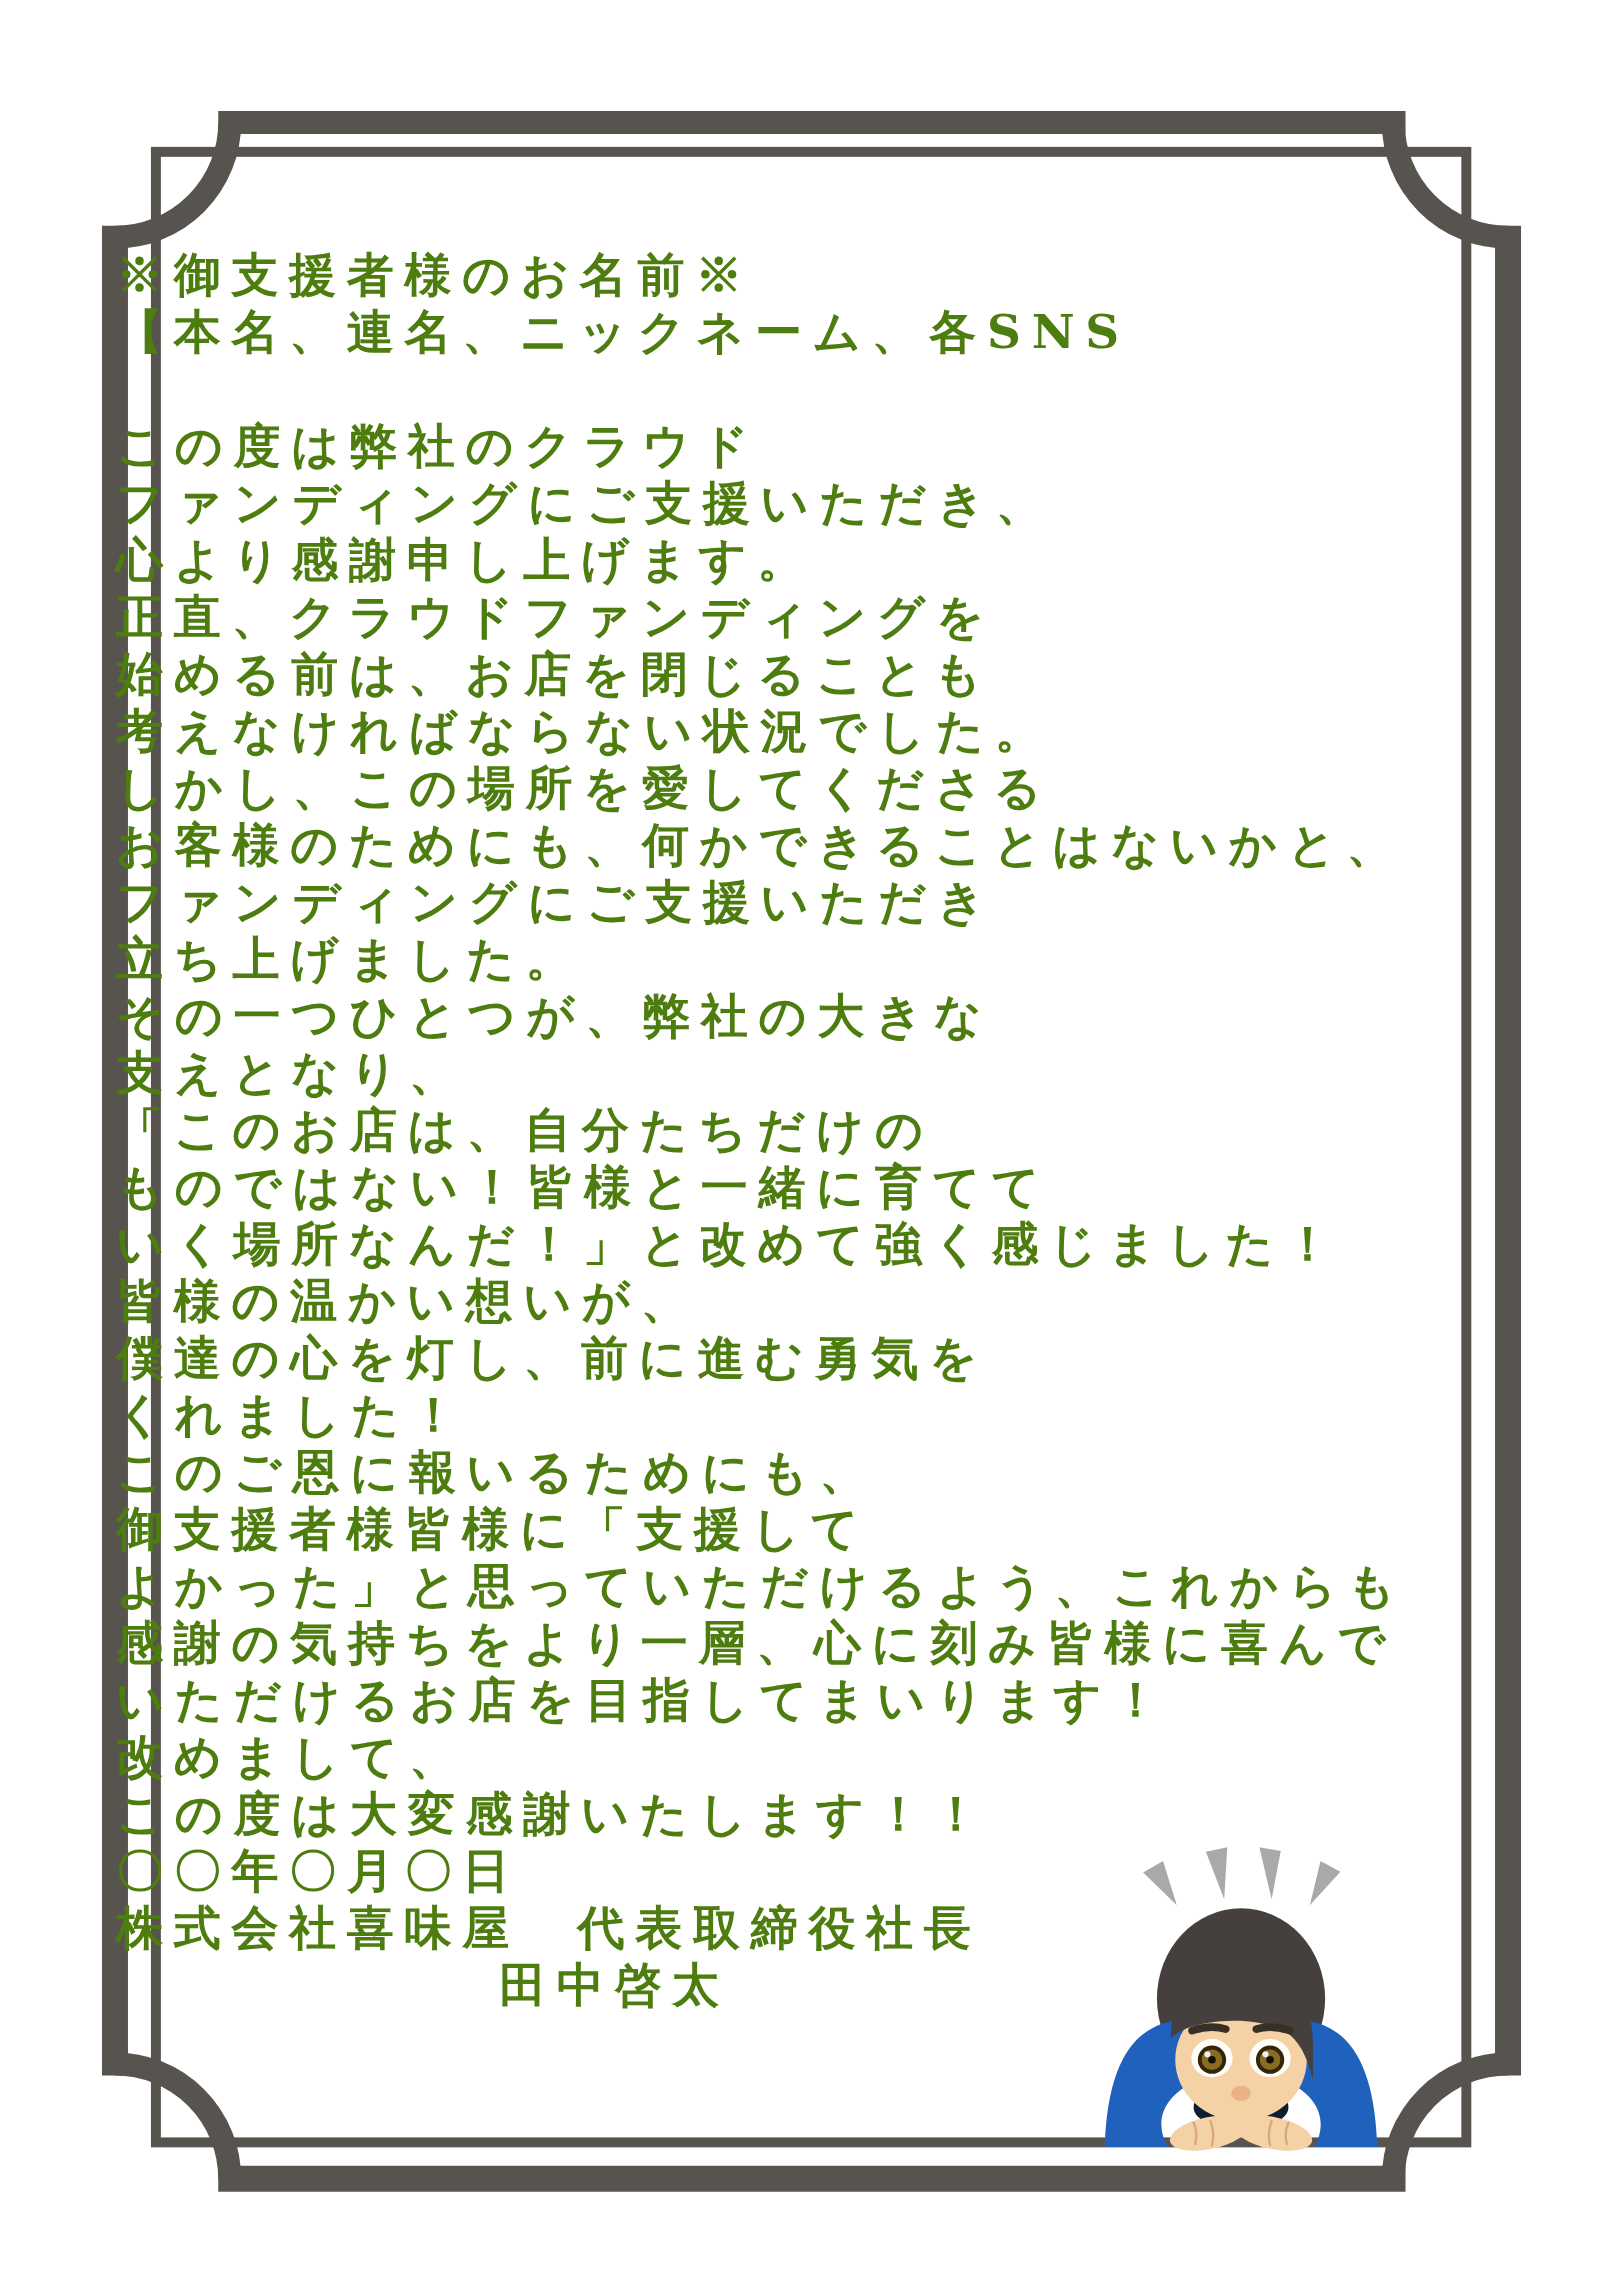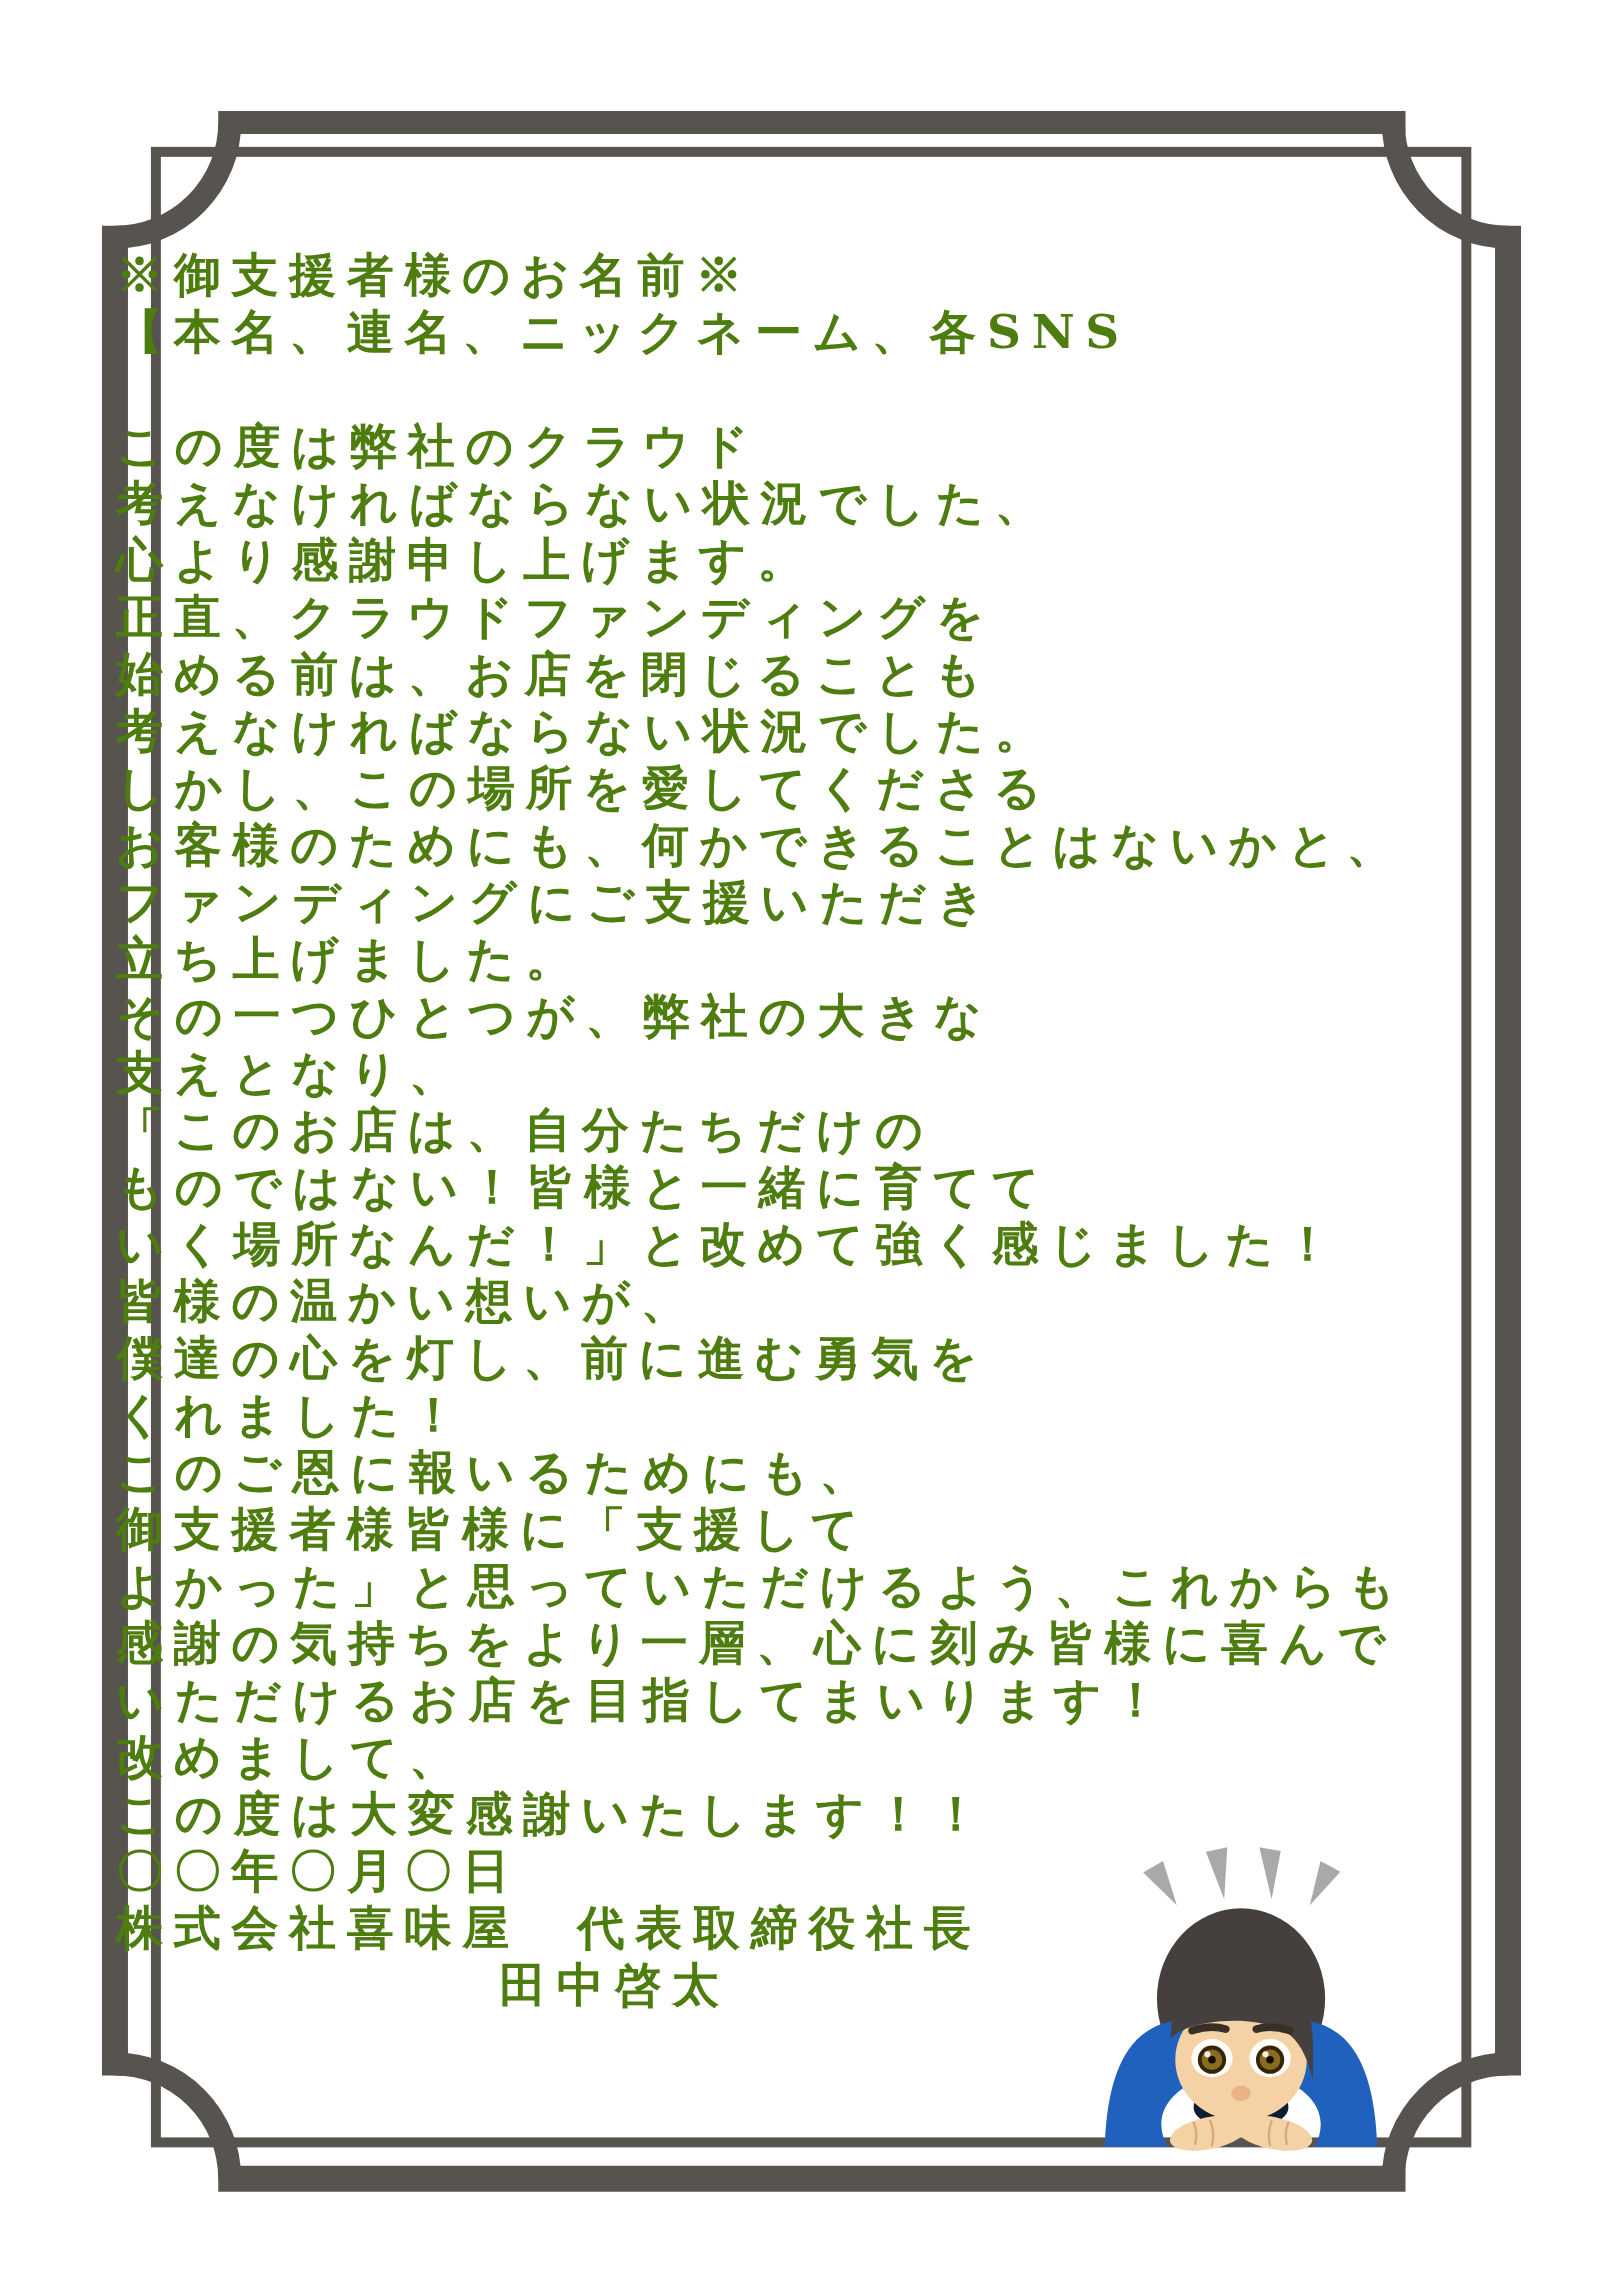--- a/index.html
+++ b/index.html
@@ -33,21 +33,21 @@
   <path d="M 1971 2698 A 150 150 0 0 0 1821 2848" fill="none" stroke-width="30" stroke="#57534e"></path>
   <path d="M 300 2848 A 150 150 0 0 0 150 2698" fill="none" stroke-width="30" stroke="#57534e"></path>
   <path d="M 150 310 A 150 150 0 0 0 300 160" fill="none" stroke-width="30" stroke="#57534e"></path>
 </svg>
 
 <div class="letter">
   <div class="line">※御支援者様のお名前※</div>
   <div class="line">【本名、連名、ニックネーム、各SNS</div>
   <div class="line"></div>
   <div class="line">この度は弊社のクラウド</div>
-  <div class="line">考えなければならない状況でした、</div>
+  <div class="line">ファンディングにご支援いただき、</div>
   <div class="line">心より感謝申し上げます。</div>
   <div class="line">正直、クラウドファンディングを</div>
   <div class="line">始める前は、お店を閉じることも</div>
   <div class="line">考えなければならない状況でした。</div>
   <div class="line">しかし、この場所を愛してくださる</div>
   <div class="line">お客様のためにも、何かできることはないかと、</div>
   <div class="line">ファンディングにご支援いただき</div>
   <div class="line">立ち上げました。</div>
   <div class="line">その一つひとつが、弊社の大きな</div>
   <div class="line">支えとなり、</div>

